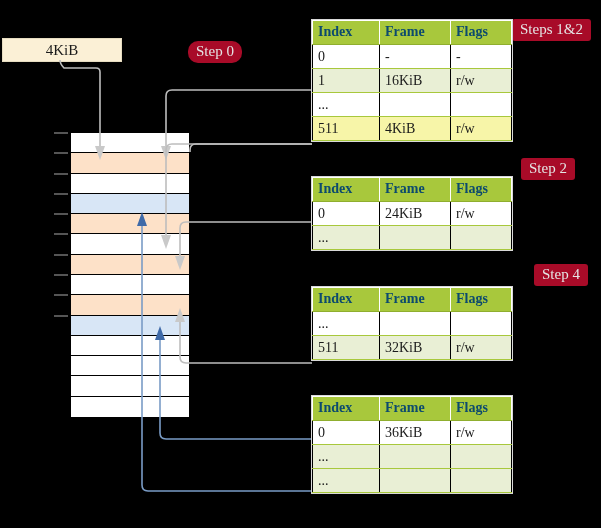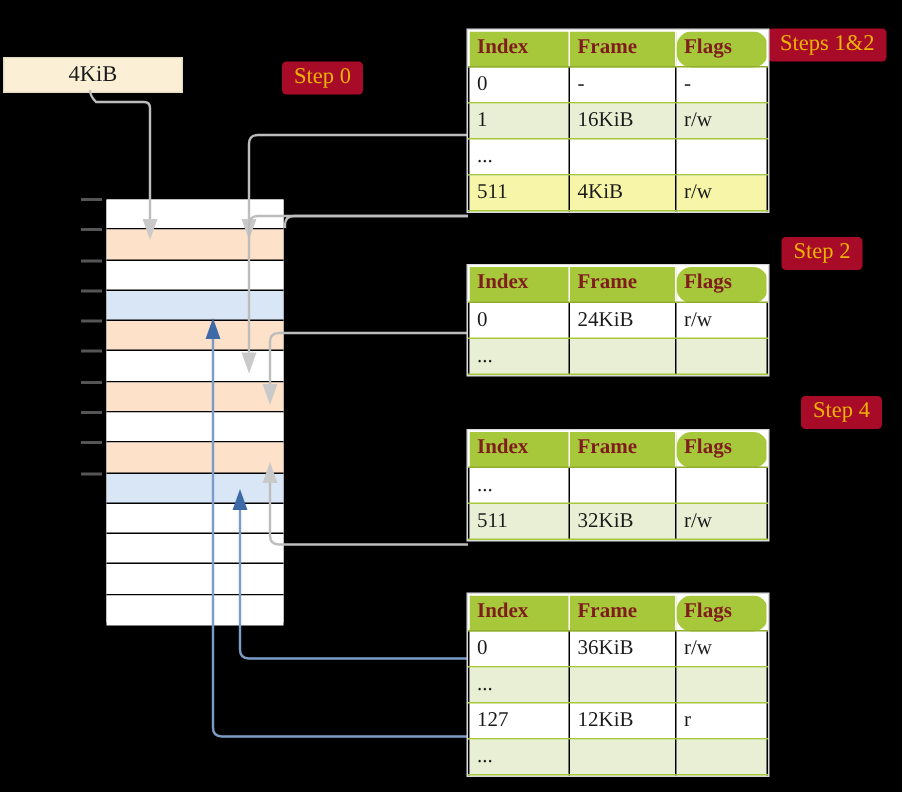--- a/index.html
+++ b/index.html
@@ -15,21 +15,21 @@
     width: 601px;
     height: 528px;
     background: #000000;
     overflow: hidden;
   }
 
   
   .step-badge {
     position: absolute;
     background: #a80b28;
-    color: #eab308;
+    color: #e5e5e5;
     font-family: "Liberation Serif", "DejaVu Serif", serif;
     font-size: 15px;
     line-height: 19px;
     padding: 1px 8px 2px 8px;
     border-radius: 3px;
     white-space: nowrap;
     box-shadow: 0 1px 0 rgba(0,0,0,0.4);
     text-align: center;
   }
 
@@ -49,21 +49,21 @@
   .ptable {
     position: absolute;
     border-collapse: collapse;
     background: #ffffff;
     font-size: 14px;
     table-layout: fixed;
     box-shadow: 0 0 0 1px #d9d9d9;
   }
   .ptable th {
     background: #a8c83c;
-    color: #7f1d1d;
+    color: #0c4a6e;
     font-weight: bold;
     font-size: 14px;
     text-align: left;
     padding: 3px 5px 4px 5px;
     border: 1px solid #ffffff;
     border-bottom: 1px solid #8fae2e;
     white-space: nowrap;
   }
   .ptable td {
     color: #1a1a1a;
@@ -74,21 +74,21 @@
     border-bottom: 1px solid #a8c83c;
     height: 17px;
     white-space: nowrap;
     overflow: hidden;
   }
   .ptable tr.odd td { background: #ffffff; }
   .ptable tr.even td { background: #e9efd5; }
   .ptable td.hl { background: #f7f5a8 !important; }
   .ptable .c-index { width: 56px; }
   .ptable .c-frame { width: 60px; }
-  .ptable .c-flags { width: 50px; border-radius: 10px; }
+  .ptable .c-flags { width: 50px; }
 
   
   #memcol {
     position: absolute;
     left: 70px;
     top: 132px;
     width: 120px;
     height: 284px;
     border: 1px solid #000000;
     box-sizing: border-box;
@@ -128,21 +128,21 @@
 </style>
 </head>
 <body>
 
 <div id="canvas">
 
   <div class="src-box" style="left:2px; top:38px; width:118px; height:22px;">
     <span>4KiB</span>
   </div>
 
-  <div class="step-badge" style="left:188px; top:41px;">
+  <div class="step-badge" style="left:188px; top:41px;border-radius:10px;">
     <span>Step 0</span>
   </div>
   <div class="step-badge" style="left:512px; top:19px;">
     <span>Steps 1&amp;2</span>
   </div>
   <div class="step-badge" style="left:521px; top:158px;">
     <span>Step 2</span>
   </div>
   <div class="step-badge" style="left:516px; top:264px;margin-left:18px;">
     <span>Step 4</span>
@@ -279,25 +279,20 @@
       <tr class="odd">
         <td>0</td>
         <td>36KiB</td>
         <td>r/w</td>
       </tr>
       <tr class="even">
         <td>...</td>
         <td></td>
         <td></td>
       </tr>
-      <tr class="odd">
-        <td>127</td>
-        <td>12KiB</td>
-        <td>r</td>
-      </tr>
       <tr class="even">
         <td>...</td>
         <td></td>
         <td></td>
       </tr>
     </tbody>
   </table>
 
 <div class="tick" style="left: 54px; top: 132px;"></div>
     <div class="tick" style="left: 54px; top: 172.571px;"></div>

